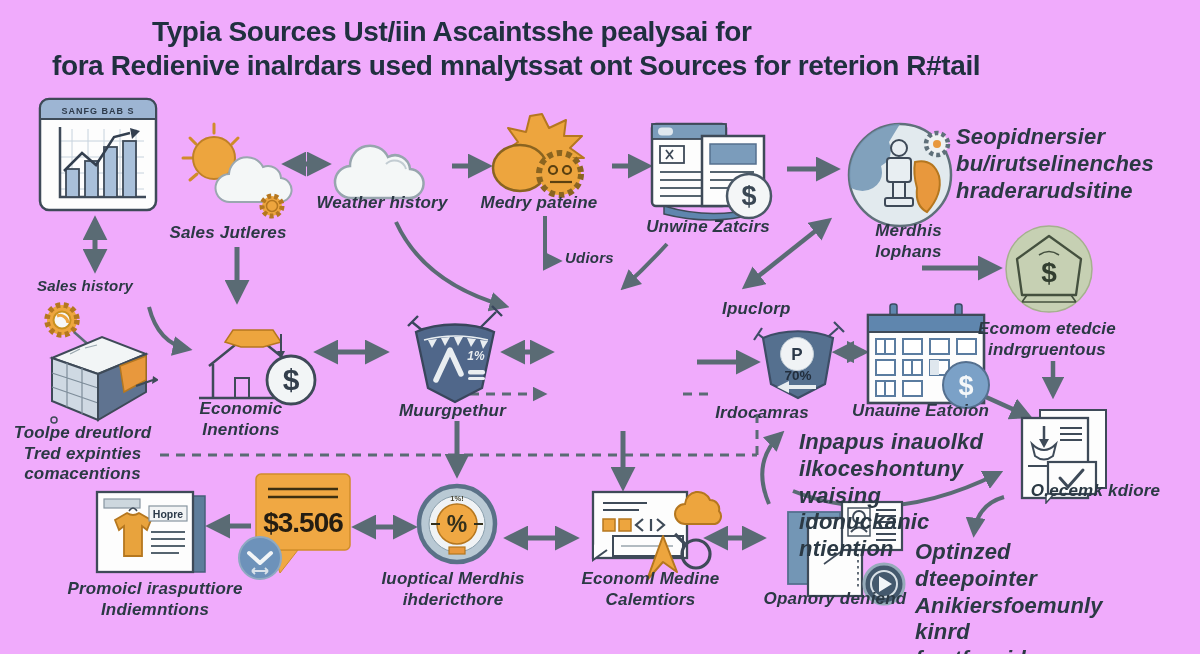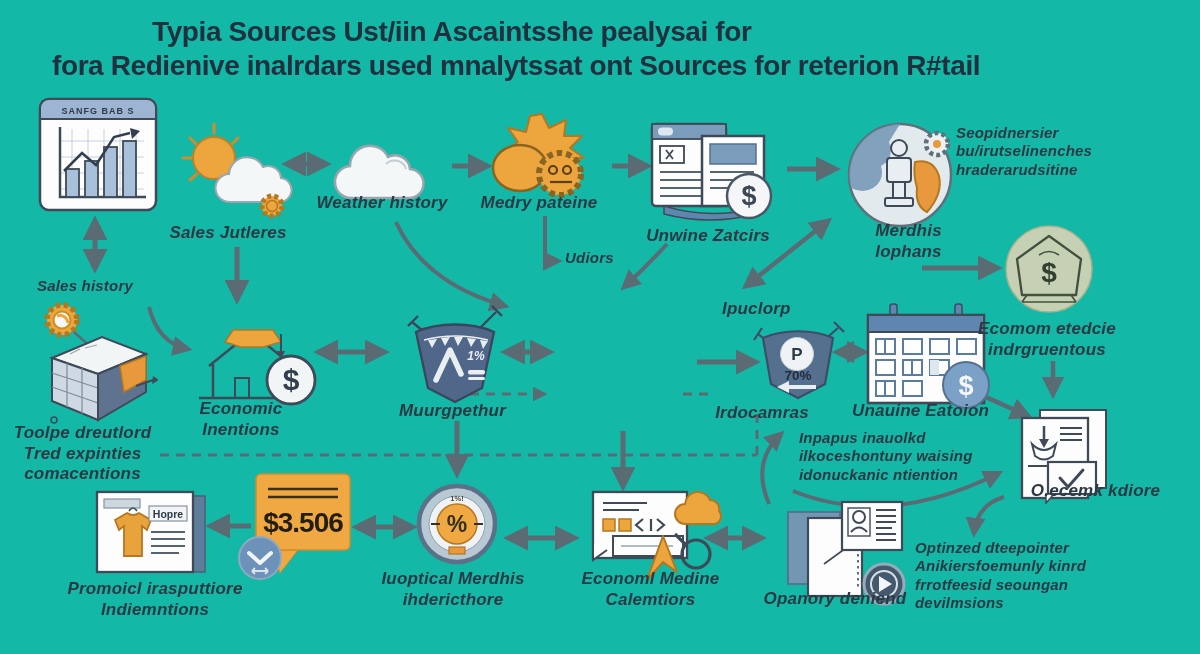--- a/index.html
+++ b/index.html
@@ -1,23 +1,23 @@
 <!DOCTYPE html>
 <html><head>
 <meta charset="utf-8">
 <style>
   html,body{margin:0;padding:0;background:#cfd9da;}
-  #canvas{position:relative;width:1200px;height:654px;background:#14b8a6;overflow:hidden;
+  #canvas{position:relative;width:1200px;height:654px;background:#f0abfc;overflow:hidden;
           font-family:"Liberation Sans",sans-serif;}
   #connectors{position:absolute;left:0;top:0;z-index:1;pointer-events:none;}
   .ic{position:absolute;z-index:2;}
   .lbl{position:absolute;z-index:3;font-style:italic;font-weight:700;font-size:17px;
        color:#2b3944;text-align:center;white-space:pre-line;line-height:1.22;letter-spacing:.2px;}
   .lbl.left{text-align:left;}
-  .lbl.small{font-size:15px;}
+  .lbl.small{font-size:22px;}
   .lbl.big{font-size:15px;}
   .title-line{position:absolute;z-index:3;font-weight:700;font-size:28px;color:#20303f;
               letter-spacing:-.4px;white-space:nowrap;}
   svg text{font-family:"Liberation Sans",sans-serif;}
 </style>
 </head>
 <body>
 
 <div id="canvas">
 
@@ -338,21 +338,21 @@
       <circle cx="104" cy="88" r="13" fill="none" stroke="#d8e0e6" stroke-width="2"></circle>
       <polygon points="99,80 112,88 99,96" fill="#f2f5f7"></polygon>
     </svg>
   </div>
 
   <div class="lbl big" style="left:15px;top:277px;width:140px;">Sales history</div>
   <div class="lbl" style="left:158px;top:223px;width:140px;">Sales Jutleres</div>
   <div class="lbl" style="left:312px;top:193px;width:140px;">Weather history</div>
   <div class="lbl" style="left:474px;top:193px;width:130px;">Medry pateine</div>
   <div class="lbl left big" style="left:565px;top:249px;width:90px;">Udiors</div>
-  <div class="lbl" style="left:638px;top:226px;width:140px;">Unwine Zatcirs</div>
+  <div class="lbl" style="left:638px;top:217px;width:140px;">Unwine Zatcirs</div>
   <div class="lbl" style="left:841px;top:221px;width:135px;">Merdhis lophans</div>
   <div class="lbl left small" style="left:956px;top:124px;width:170px;">Seopidnersier
 bu/irutselinenches
 hraderarudsitine</div>
   <div class="lbl" style="left:972px;top:319px;width:150px;">Ecomom etedcie
 indrgruentous</div>
   <div class="lbl" style="left:0px;top:423px;width:165px;">Toolpe dreutlord
 Tred expinties
 comacentions</div>
   <div class="lbl" style="left:161px;top:399px;width:160px;">Economic Inentions</div>

